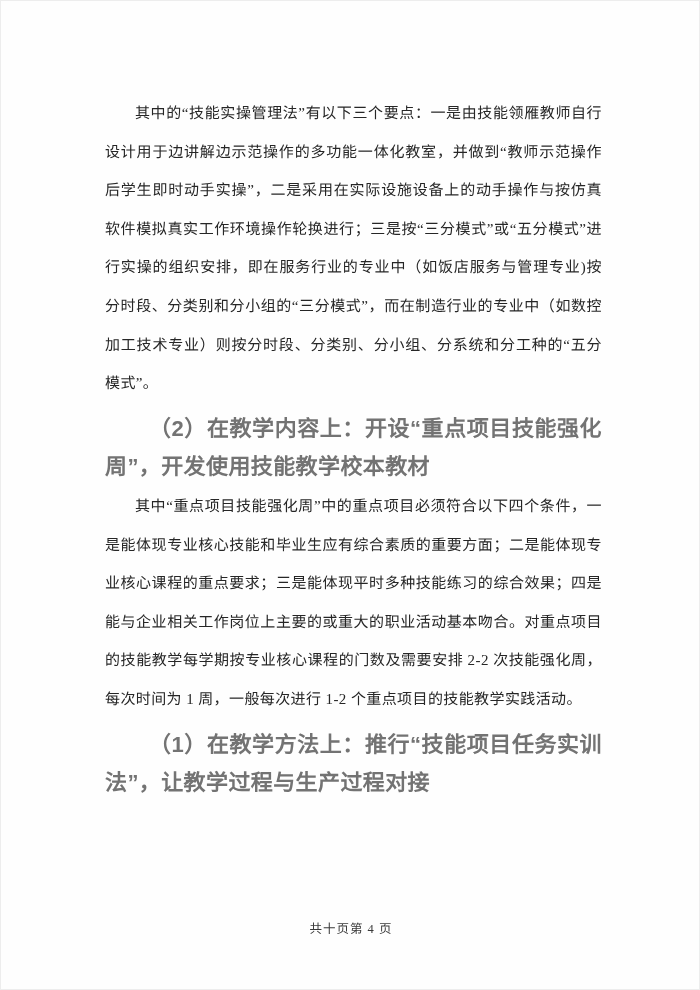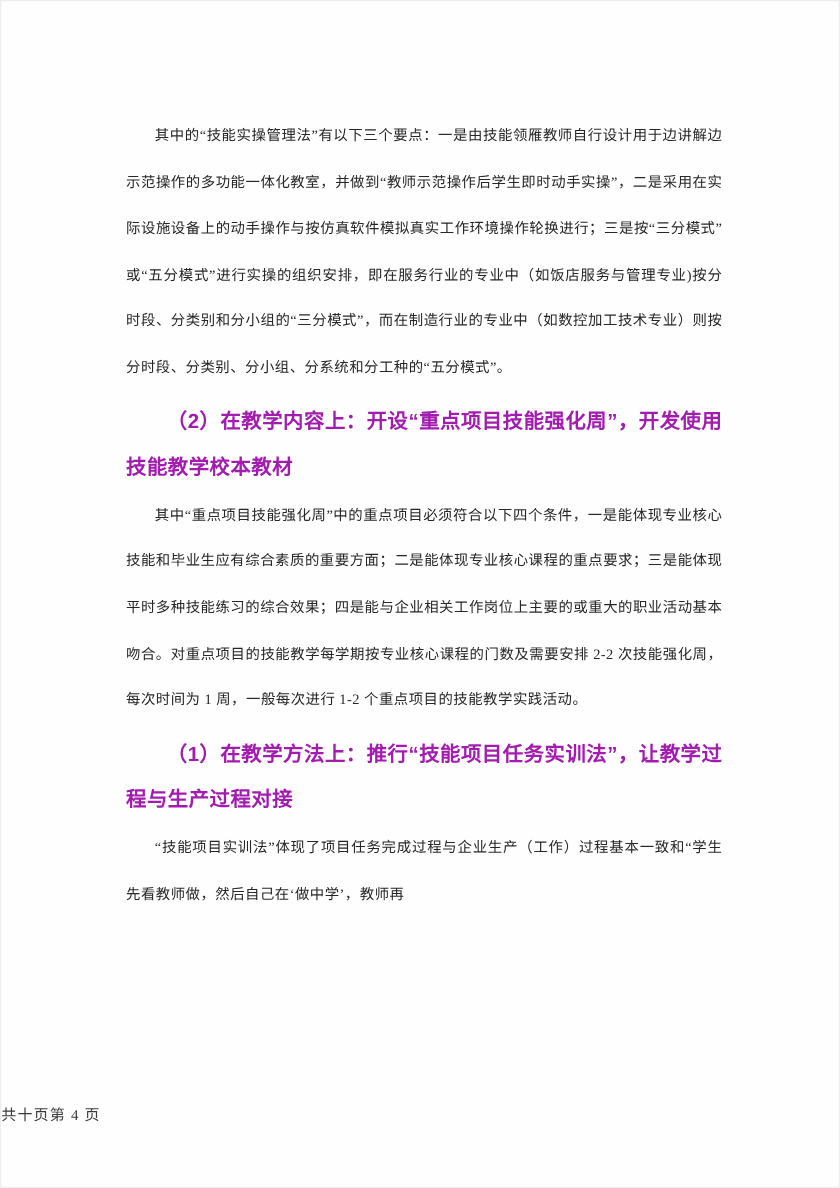--- a/index.html
+++ b/index.html
@@ -24,59 +24,59 @@
     background: #fefefe;
     border: 1px solid #ededed;
     padding: 93px 99px 0 104px;
     color: #262626;
   }
   .textblock {
     width: 497px;
   }
   p.body-para {
     margin: 0;
-    font-size: 12px;
+    font-size: 15px;
     line-height: 38.6px;
     text-align: justify;
     text-indent: 2em;
     letter-spacing: 0.4px;
     color: #262626;
   }
   p.heading-para {
     margin: 7px 0 0 0;
-    font-size: 17px;
+    font-size: 22px;
     line-height: 38.6px;
     text-align: justify;
     text-indent: 2em;
     letter-spacing: 0.4px;
     font-weight: bold;
-    color: #a21caf;
+    color: #737373;
     font-family: "Liberation Sans", "DejaVu Sans", sans-serif;
   }
   .page-footer {
     position: absolute;
     top: 917px;
     left: 0;
     width: 700px;
+    text-align: center;
     font-size: 12.5px;
     color: #3a3a3a;
     letter-spacing: 1px;
     font-family: "Liberation Serif", "DejaVu Serif", serif;
   }
 </style>
 </head>
 <body>
 
 <div class="page">
   <div class="textblock">
     <p class="body-para">其中的“技能实操管理法”有以下三个要点：一是由技能领雁教师自行设计用于边讲解边示范操作的多功能一体化教室，并做到“教师示范操作后学生即时动手实操”，二是采用在实际设施设备上的动手操作与按仿真软件模拟真实工作环境操作轮换进行；三是按“三分模式”或“五分模式”进行实操的组织安排，即在服务行业的专业中（如饭店服务与管理专业)按分时段、分类别和分小组的“三分模式”，而在制造行业的专业中（如数控加工技术专业）则按分时段、分类别、分小组、分系统和分工种的“五分模式”。</p>
 
     <p class="heading-para">（2）在教学内容上：开设“重点项目技能强化周”，开发使用技能教学校本教材</p>
 
     <p class="body-para">其中“重点项目技能强化周”中的重点项目必须符合以下四个条件，一是能体现专业核心技能和毕业生应有综合素质的重要方面；二是能体现专业核心课程的重点要求；三是能体现平时多种技能练习的综合效果；四是能与企业相关工作岗位上主要的或重大的职业活动基本吻合。对重点项目的技能教学每学期按专业核心课程的门数及需要安排 2-2 次技能强化周，每次时间为 1 周，一般每次进行 1-2 个重点项目的技能教学实践活动。</p>
 
     <p class="heading-para">（1）在教学方法上：推行“技能项目任务实训法”，让教学过程与生产过程对接</p>
 
-    <p class="body-para">“技能项目实训法”体现了项目任务完成过程与企业生产（工作）过程基本一致和“学生先看教师做，然后自己在‘做中学’，教师再</p>
   </div>
 
   <div class="page-footer">共十页第 4 页</div>
 </div>
 
 </body></html>

